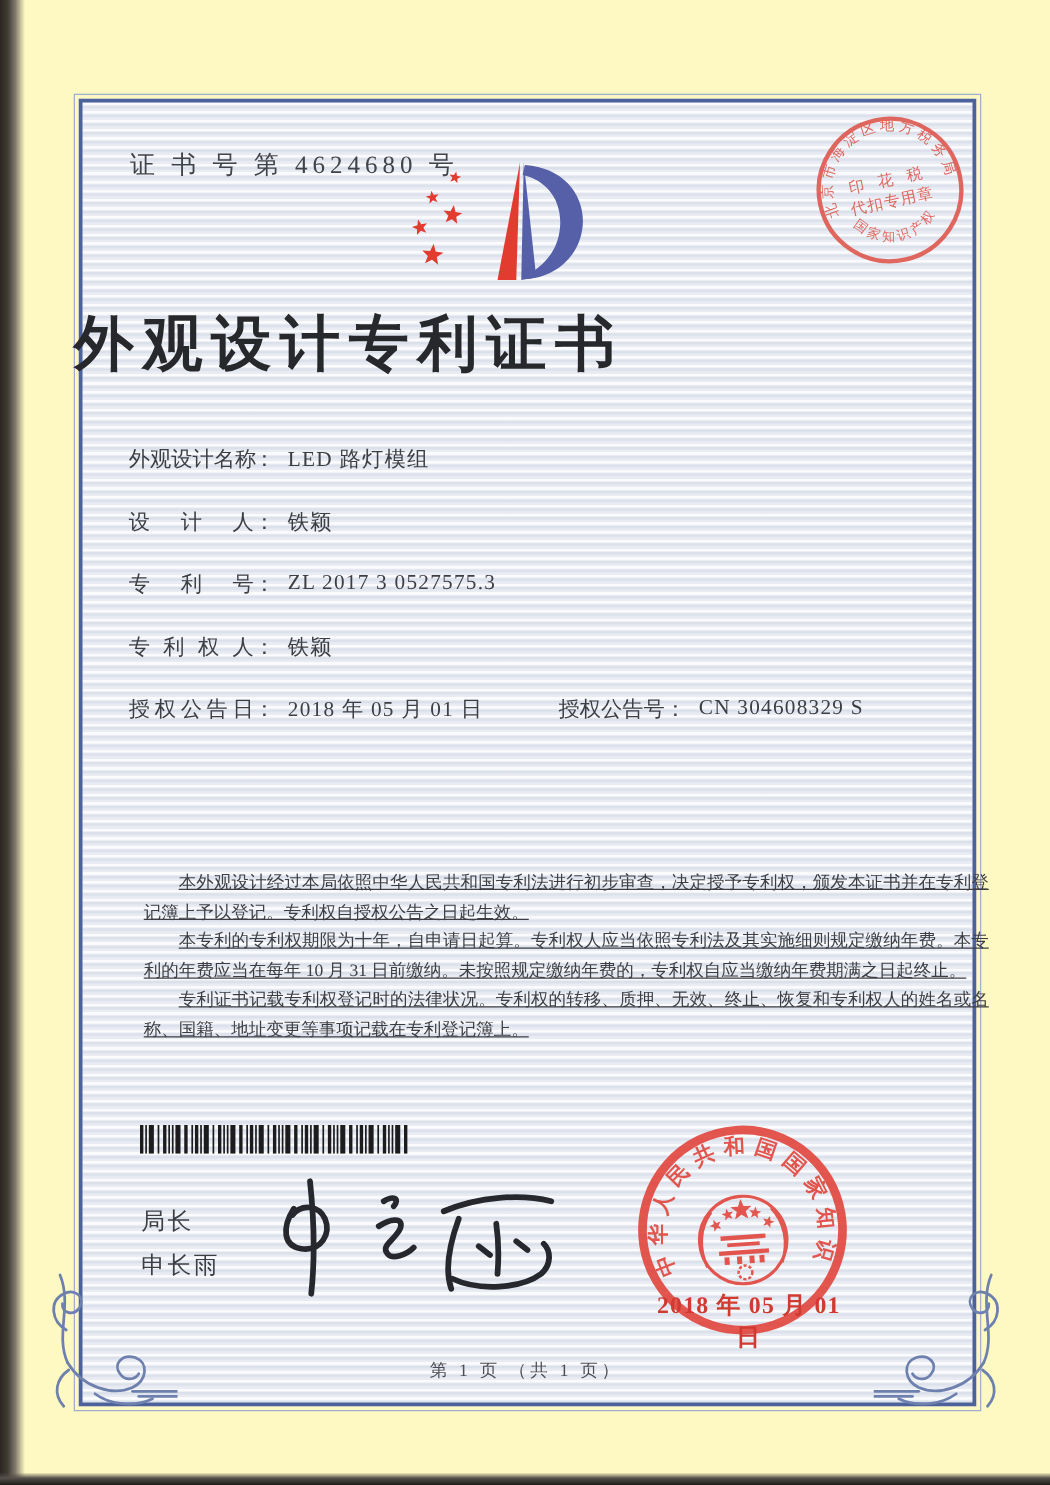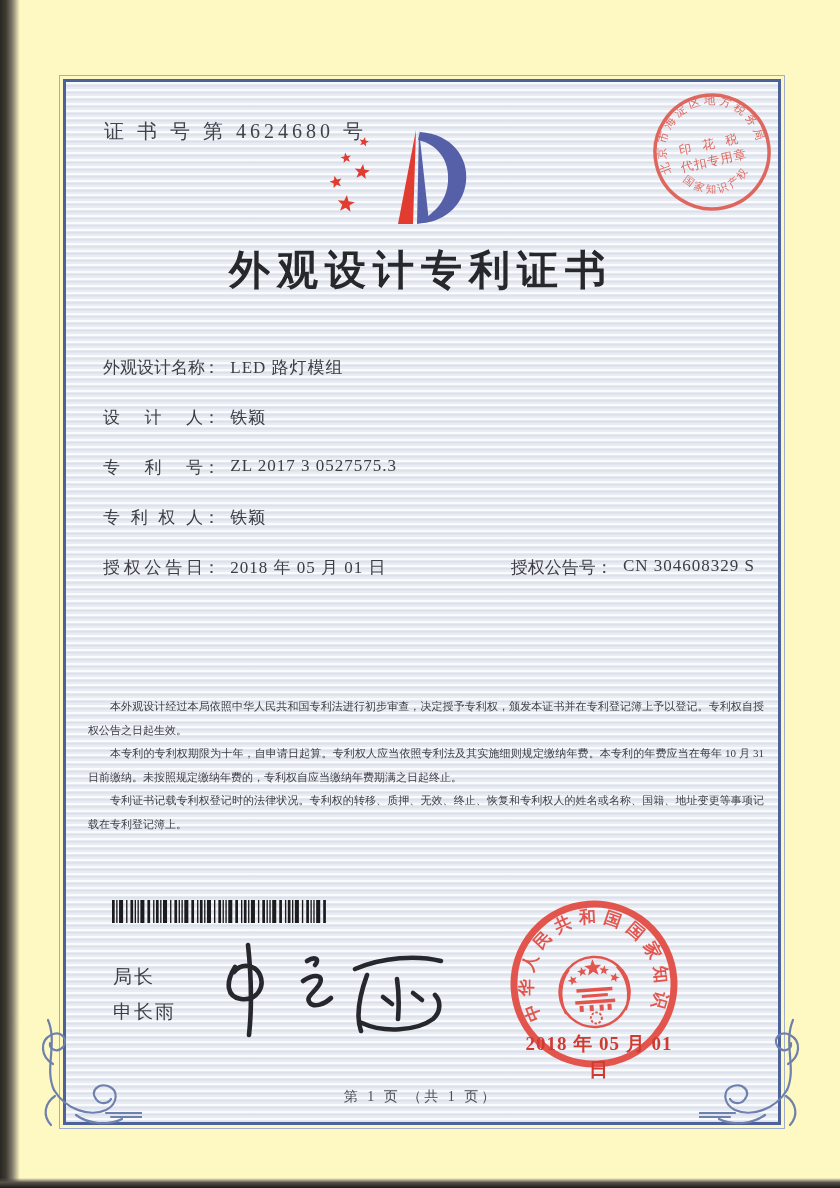--- a/index.html
+++ b/index.html
@@ -12,34 +12,34 @@
       background:linear-gradient(to top,#1d1b18 0%,#55504a 55%,rgba(120,115,105,0) 100%);}
   
   .frame{position:absolute;left:59px;top:75px;width:724px;height:1052px;border:1px solid #9fadcf;}
   .frame-inner{position:absolute;left:3px;top:3px;right:3px;bottom:3px;border:3px solid #4d619b;
       background-color:#e9ecf3;
       background-image:repeating-linear-gradient(to bottom,
         rgba(255,255,255,.8) 0 1.5px, rgba(203,211,226,.45) 3px 4px, rgba(255,255,255,0) 5.5px 7px);}
   .abs{position:absolute;}
   
   .cert-no{left:104px;top:118px;font-size:20px;letter-spacing:4px;color:#41434a;}
-  .title{left:59px;width:724px;top:243px;text-align:center;font-size:41px;font-weight:bold;
+  .title{left:59px;width:724px;top:243px;text-align:left;font-size:48px;font-weight:bold;
          letter-spacing:7px;color:#27282c;}
   
   .fields{left:103px;top:356px;width:676px;font-size:17px;}
   .frow{margin-bottom:27px;white-space:nowrap;}
   .flabel{display:inline-block;width:100px;text-align:justify;text-align-last:justify;
           vertical-align:top;letter-spacing:0;}
   .colon{display:inline-block;vertical-align:top;}
   .fvalue{display:inline-block;margin-left:6px;vertical-align:top;letter-spacing:1px;}
   .addr .fvalue{white-space:normal;max-width:435px;line-height:28px;}
   .addr{margin-bottom:10px;}
-  .grant2{display:inline-block;margin-left:120px;}
-  
-  .paras{left:88px;top:695px;width:676px;font-size:11px;line-height:23.5px;text-align:justify;}
+  .grant2{display:inline-block;margin-left:56px;}
+  
+  .paras{left:115px;top:695px;width:676px;font-size:14px;line-height:23.5px;text-align:justify;text-decoration:underline;}
   .paras p{margin:0;text-indent:2em;}
   
   .barcode{left:112px;top:900px;}
   
   .sig-title{left:113px;top:964px;font-size:19px;letter-spacing:2px;font-family:Liberation Mono, monospace;}
   .sig-name{left:113px;top:999px;font-size:19px;letter-spacing:2px;font-family:"DejaVu Sans",sans-serif;}
   .sig-svg{left:205px;top:935px;}
   
   .tax-stamp{left:648px;top:88px;transform:rotate(-12deg);}
   .big-seal{left:506px;top:896px;}

